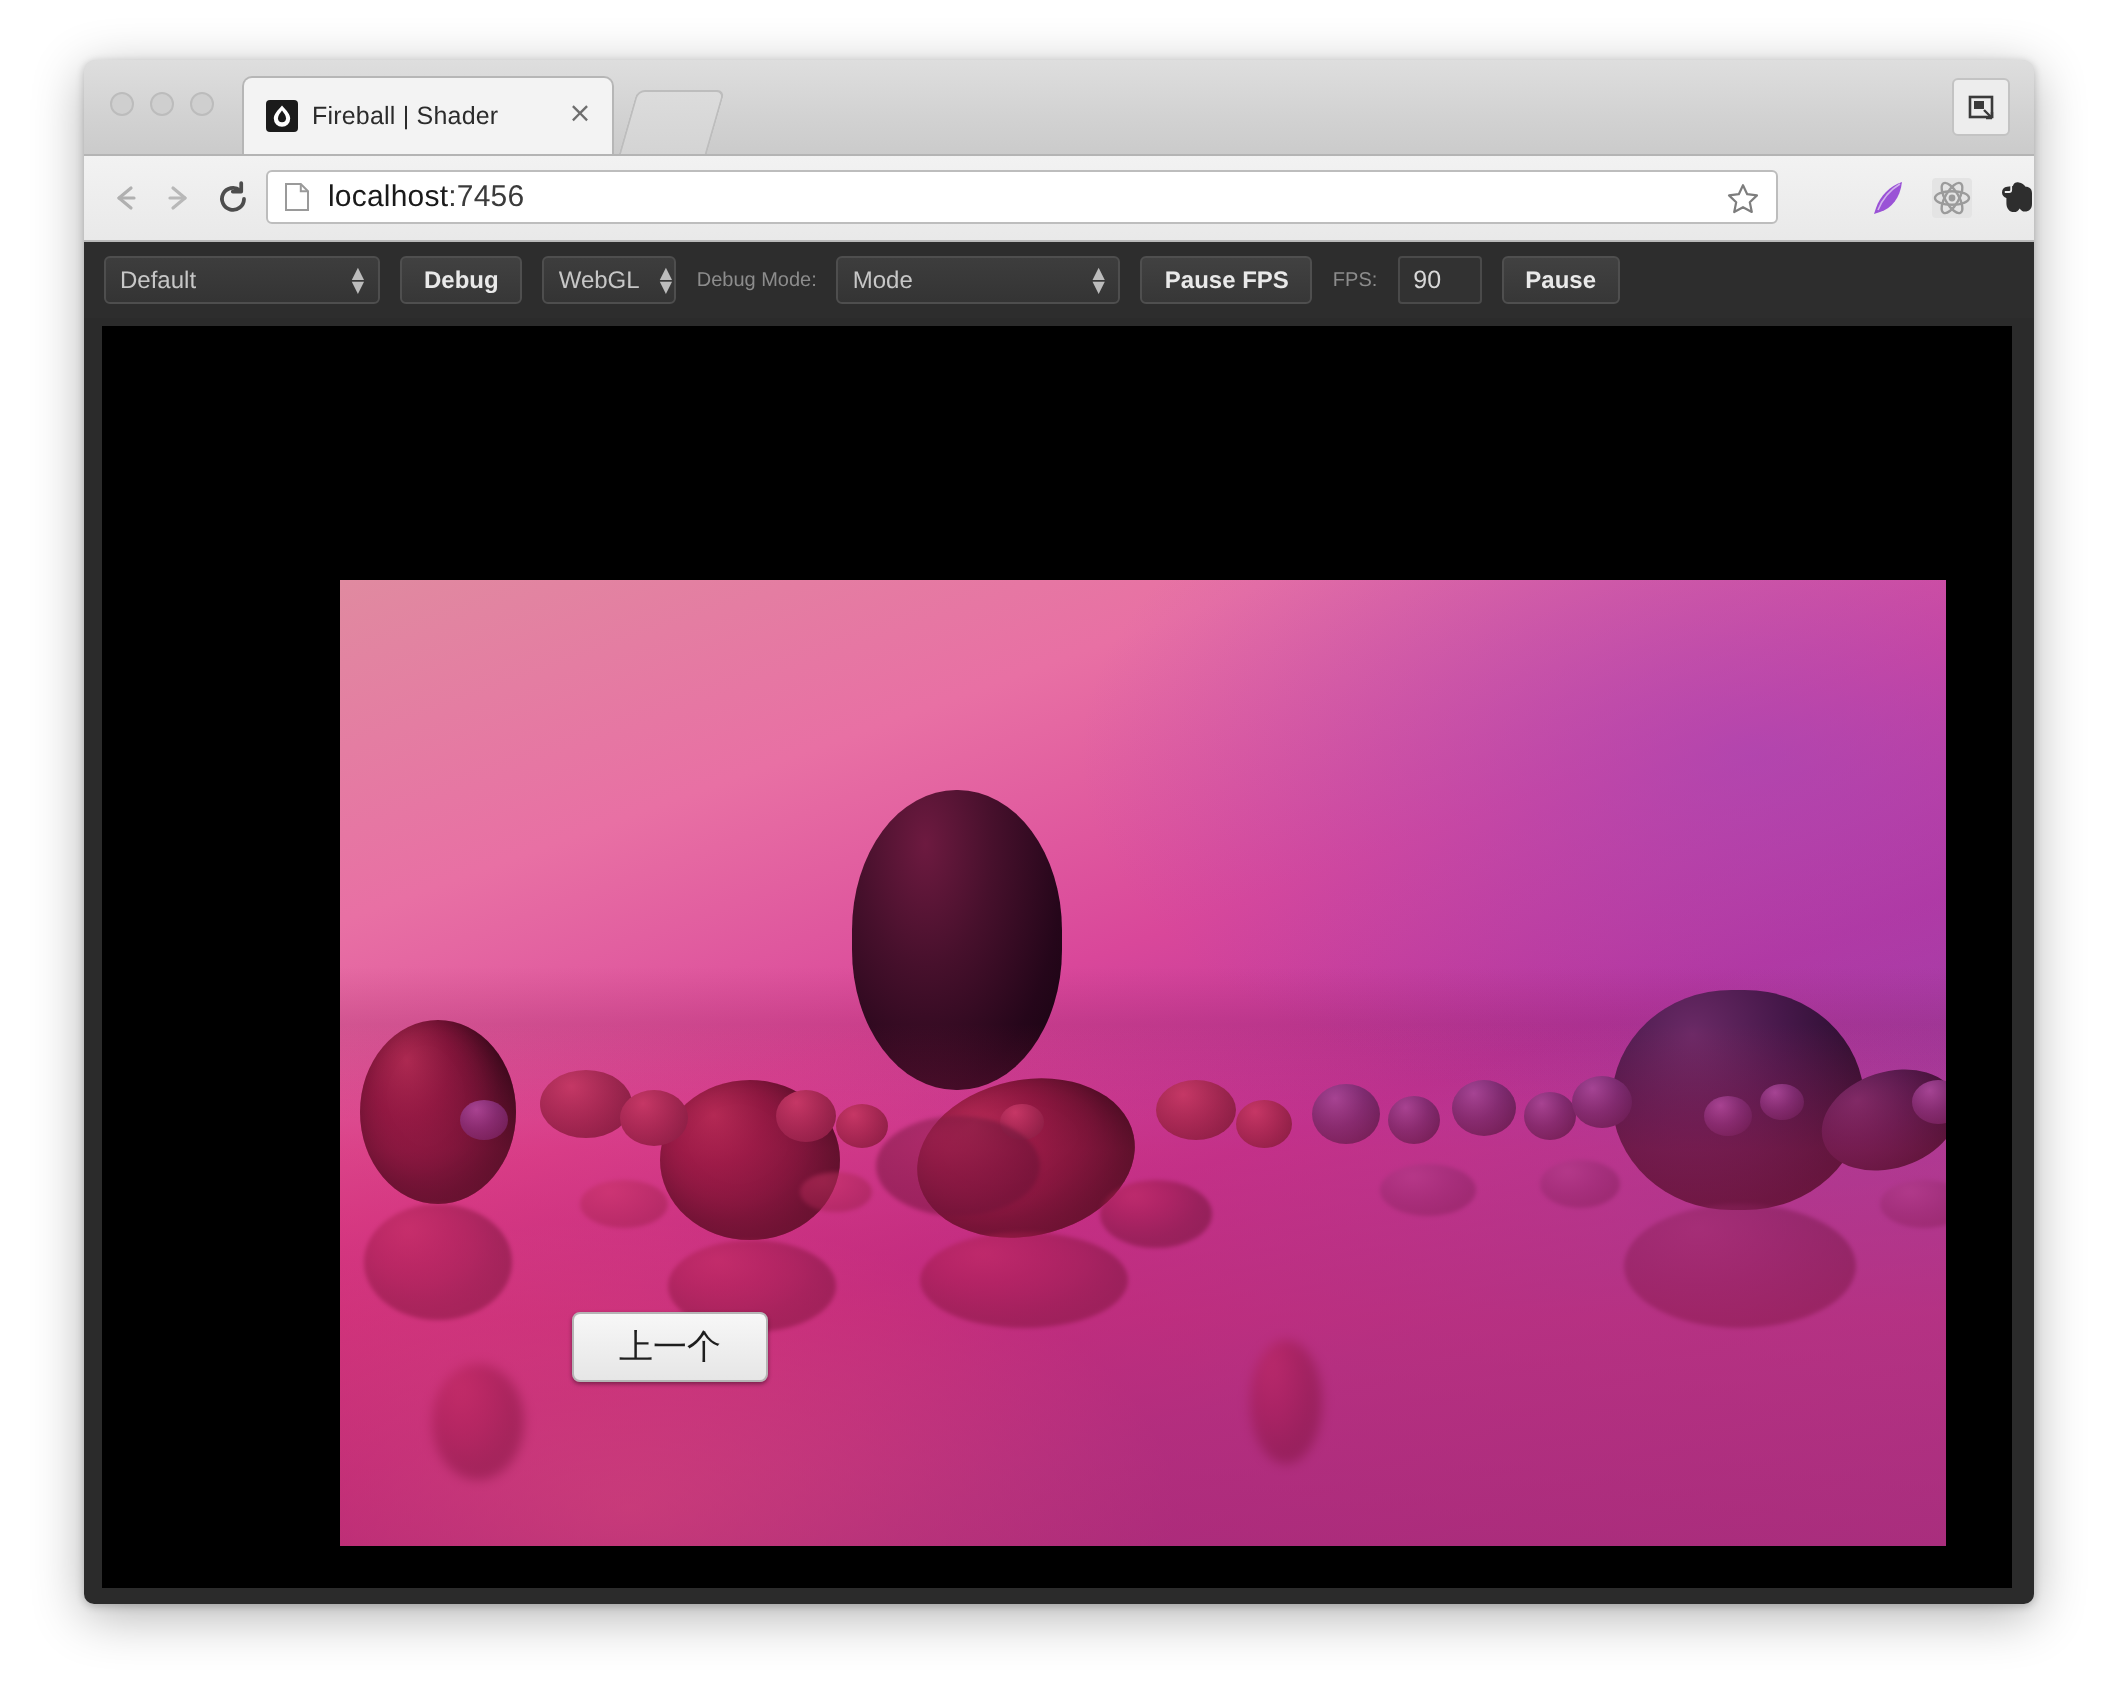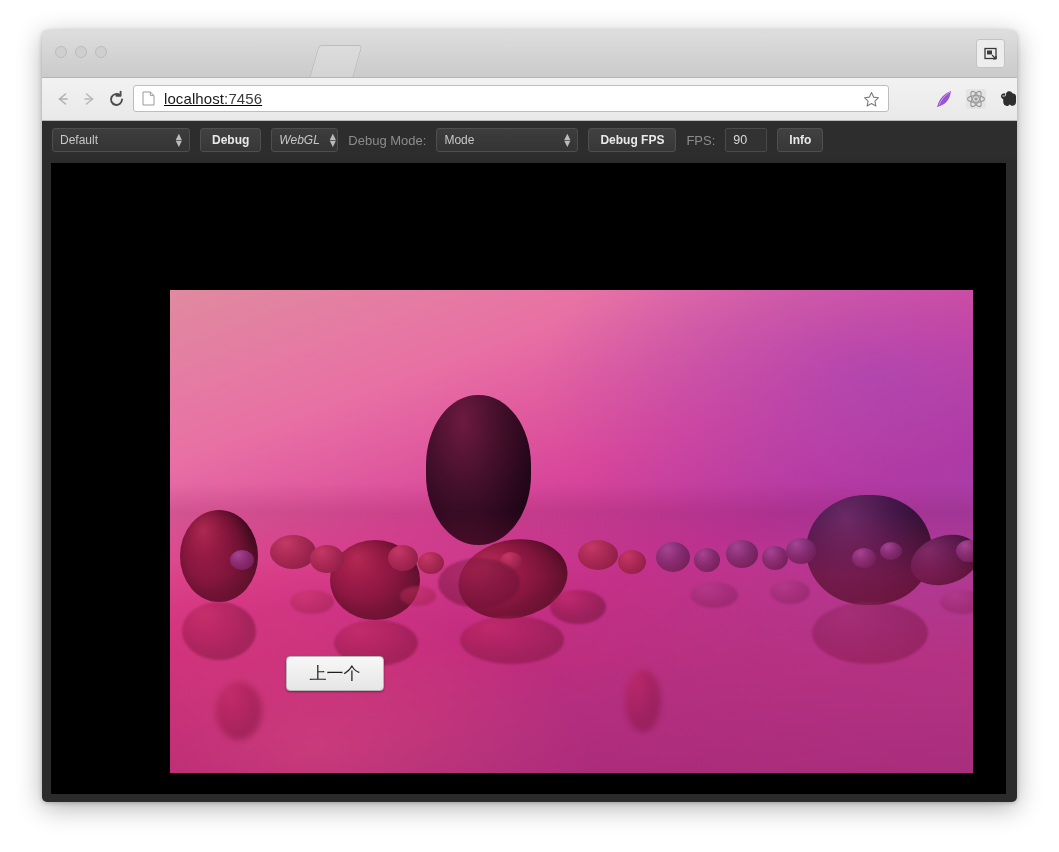--- a/index.html
+++ b/index.html
@@ -146,21 +146,20 @@
   #omnibox {
     position: absolute;
     left: 91px; top: 7px;
     width: 756px; height: 27px;
     background: #ffffff;
     border: 1px solid #bdbdbd;
     border-radius: 3px;
     box-sizing: border-box;
     display: flex;
     align-items: center;
-    text-decoration: underline;
   }
   #omnibox-page-icon {
     margin-left: 8px;
     width: 13px; height: 15px;
     position: relative;
   }
   #omnibox-url {
     margin-left: 9px;
     font-size: 15px;
     color: #3b3b3b;
@@ -222,40 +221,40 @@
   .dark-select .arrows {
     margin-left: 10px;
     font-size: 8px;
     line-height: 7px;
     color: #bcbcbc;
     display: flex;
     flex-direction: column;
     font-family: "DejaVu Sans", sans-serif;
   }
   #select-preset { width: 138px; }
-  #select-renderer { width: 67px; font-style: italic; }
+  #select-renderer { width: 67px; }
   #select-debug { width: 142px; }
 
   .dark-btn {
     height: 24px;
     background: linear-gradient(to bottom, #414141, #373737);
     border: 1px solid #4f4f4f;
     border-radius: 3px;
     color: #e9e9e9;
     font-size: 12px;
     font-weight: bold;
     display: flex;
     align-items: center;
     padding: 0 11px;
     box-sizing: border-box;
     white-space: nowrap;
   }
   .dim-label {
     color: #8c8c8c;
-    font-size: 13px;
+    font-size: 10px;
     white-space: nowrap;
   }
   #fps-input {
     width: 42px; height: 24px;
     background: #323232;
     border: 1px solid #4a4a4a;
     border-radius: 2px;
     color: #d8d8d8;
     font-size: 12.5px;
     display: flex;
@@ -374,20 +373,30 @@
   <div id="browser-window">
 
     <div id="tab-strip">
 
       <div id="traffic-lights">
         <span class="light"></span>
         <span class="light"></span>
         <span class="light"></span>
       </div>
 
+      <div id="tab-active">
+        <span id="tab-favicon">
+          <svg width="12" height="12" viewBox="0 0 12 12">
+            <path d="M6 0.8 C3.6 3.4 1.9 5.3 1.9 7.3 A4.1 4.1 0 0 0 10.1 7.3 C10.1 5.3 8.4 3.4 6 0.8 Z" fill="#ffffff"></path>
+            <path d="M6 3.2 C4.8 4.7 4.0 5.9 4.0 7.1 A2.0 2.0 0 0 0 8.0 7.1 C8.0 5.9 7.2 4.7 6 3.2 Z" fill="#1b1b1b"></path>
+          </svg>
+        </span>
+        <span id="tab-title">Fireball | Shader</span>
+        <span id="tab-close">×</span>
+      </div>
 
       <div id="tab-new"></div>
 
       <div id="window-extra-btn">
         <svg width="15" height="15" viewBox="0 0 15 15">
           <rect x="2" y="2.5" width="11" height="10" fill="none" stroke="#3a3a3a" stroke-width="1.3"></rect>
           <rect x="4" y="4.5" width="5" height="4" fill="#3a3a3a"></rect>
           <path d="M9 9 L13 13 M13 13 L13 10 M13 13 L10 13" stroke="#3a3a3a" stroke-width="1.2" fill="none"></path>
         </svg>
       </div>
@@ -486,27 +495,27 @@
         <div class="dim-label">Debug Mode:</div>
 
         <div id="select-debug" class="dark-select">
           <span class="sel-label">Mode</span>
           <span class="arrows">
             <span>▲</span>
               <span>▼</span>
           </span>
         </div>
 
-        <div class="dark-btn">Debug FPS</div>
+        <div class="dark-btn">Pause FPS</div>
 
         <div class="dim-label">FPS:</div>
 
         <div id="fps-input">90</div>
 
-        <div class="dark-btn">Info</div>
+        <div class="dark-btn">Pause</div>
       </div>
 
       <div id="stage">
 
 
         <div id="render-frame">
           <div id="render-scene"></div>
           <div id="horizon"></div>
 
           <div class="blob dark" style="left:256px; top:105px; width:105px; height:150px; border-radius:52px/70px;"></div>

